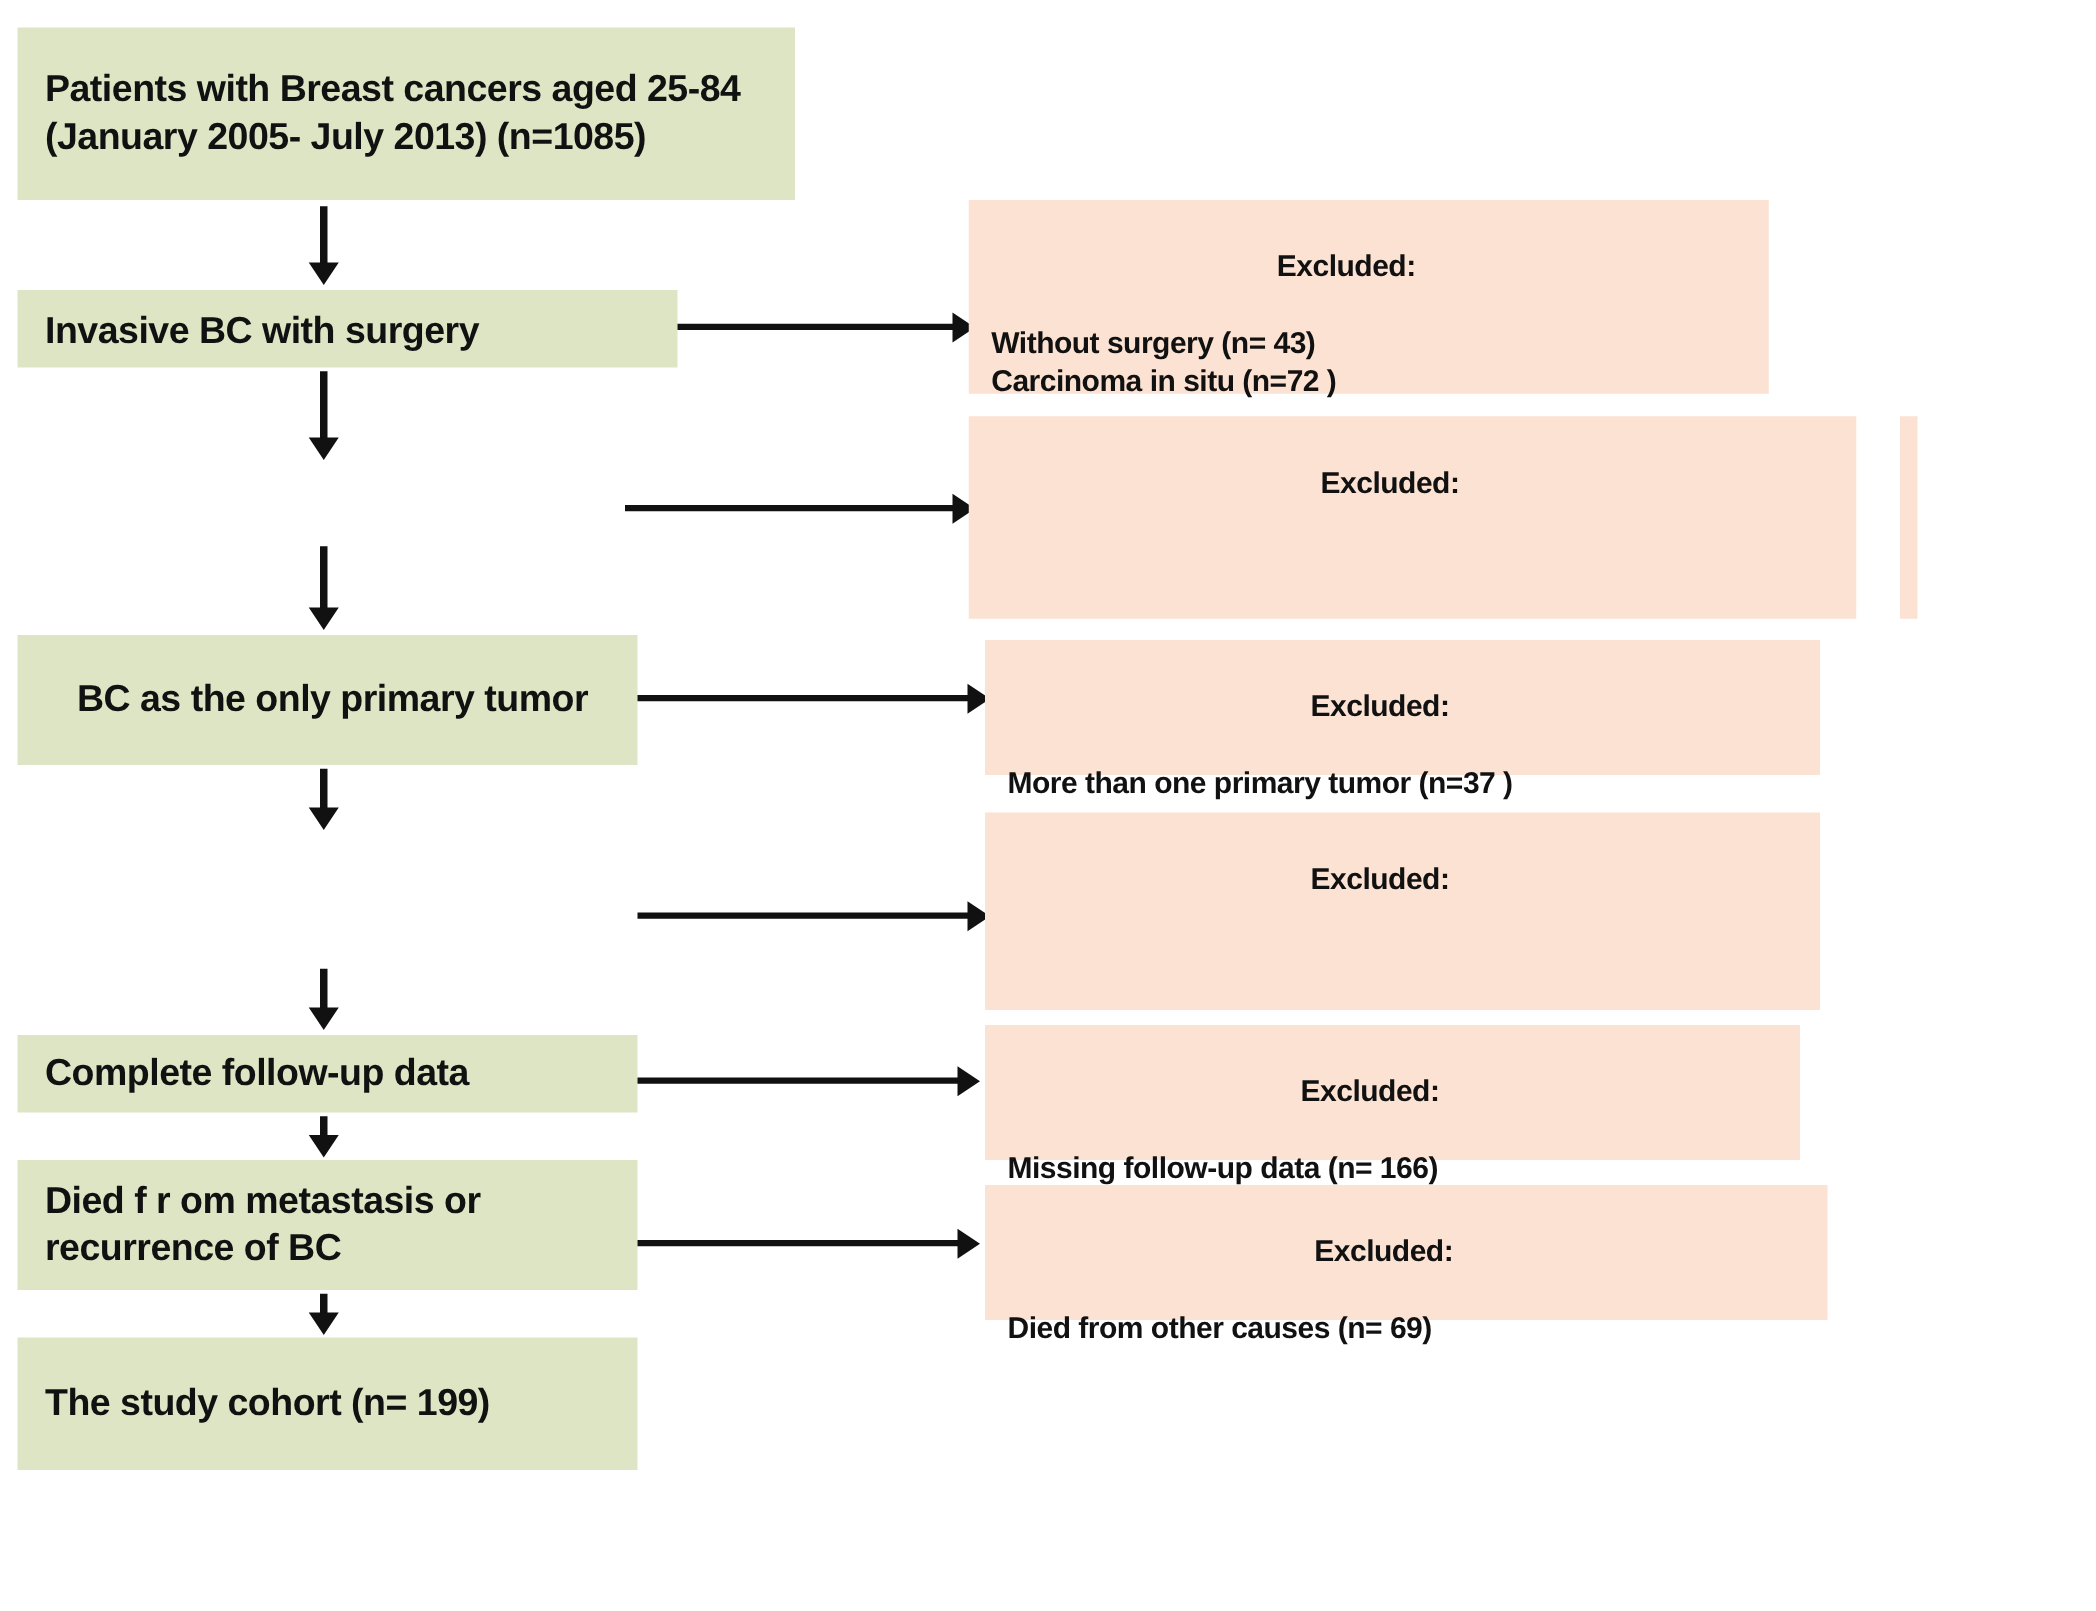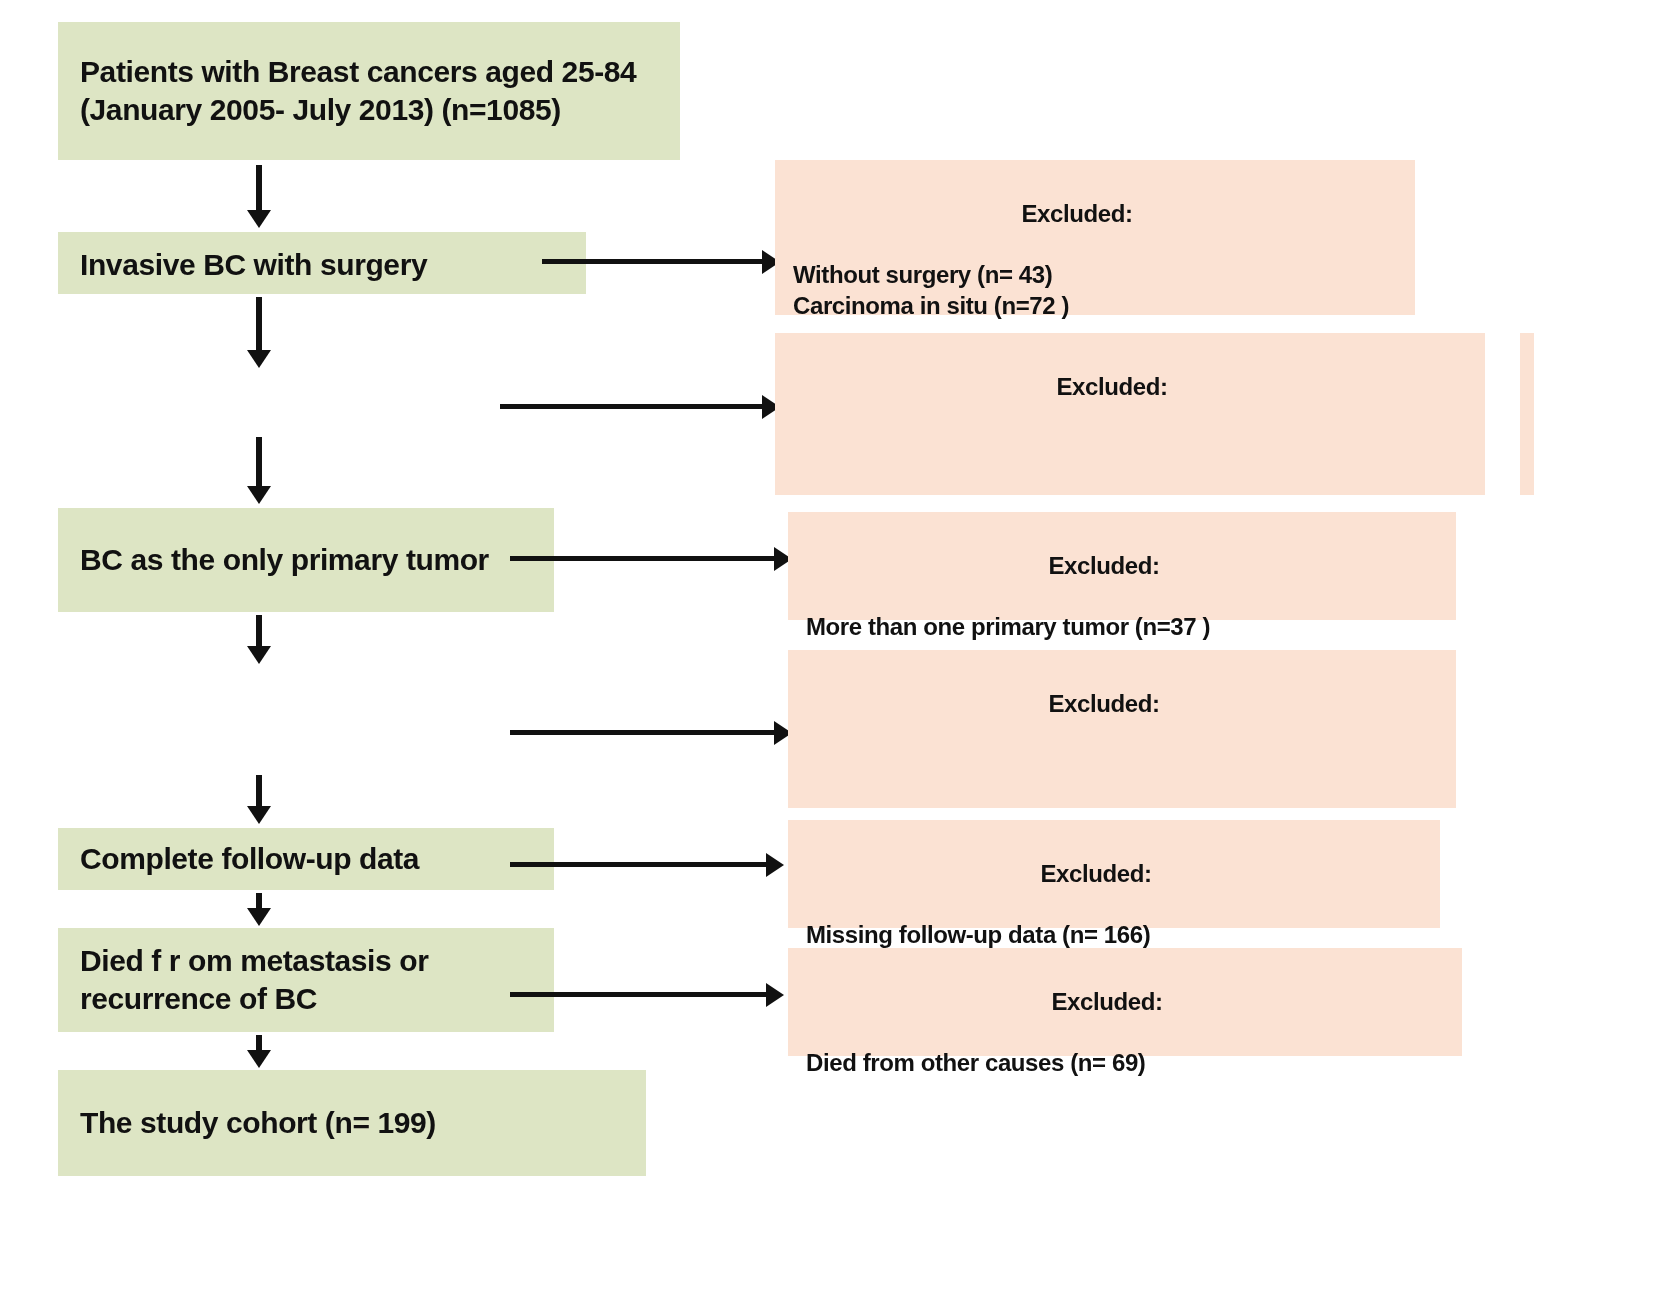--- a/index.html
+++ b/index.html
@@ -28,21 +28,20 @@
     line-height: 1.28;
     white-space: pre-line;
   }
   .green {
     background: #dde5c4;
     padding: 10px 14px 10px 22px;
     font-size: 30px;
     letter-spacing: -0.4px;
     display: flex;
     align-items: center;
-    margin-left: 44px;
   }
   .peach {
     background: #fbe2d3;
     padding: 8px 14px 10px 18px;
     font-size: 24px;
     letter-spacing: -0.4px;
   }
   .peach .excl-title {
     display: block;
     text-align: center;
@@ -93,34 +92,34 @@
 
   <div class="box green" style="left:14px; top:22px; width:622px; height:138px;">
     <span>Patients with Breast cancers aged 25-84 (January 2005- July 2013) (n=1085)</span>
   </div>
 
   <div class="box green" style="left:14px; top:232px; width:528px; height:62px;align-items:flex-end;">
     <span>Invasive BC with surgery</span>
   </div>
 
 
-  <div class="box green" style="left:14px; top:508px; width:496px; height:104px;">
+  <div class="box green" style="left:14px; top:508px; width:496px; height:104px;justify-content:center;">
     <span>BC as the only primary tumor</span>
   </div>
 
 
   <div class="box green" style="left:14px; top:928px; width:496px; height:104px;">
     <span>Died f r om metastasis or recurrence of BC</span>
   </div>
 
   <div class="box green" style="left:14px; top:828px; width:496px; height:62px;">
     <span>Complete follow-up data</span>
   </div>
 
-  <div class="box green" style="left:14px; top:1070px; width:588px; height:106px;">
+  <div class="box green" style="left:14px; top:1070px; width:496px; height:106px;">
     <span>The study cohort (n= 199)</span>
   </div>
 
   <div class="vline" style="left:256px; top:165px; height:48px;"></div>
   <div class="vhead" style="left:247px; top:210px;"></div>
 
   <div class="vline" style="left:256px; top:297px; height:56px;"></div>
   <div class="vhead" style="left:247px; top:350px;"></div>
 
   <div class="vline" style="left:256px; top:437px; height:52px;"></div>

